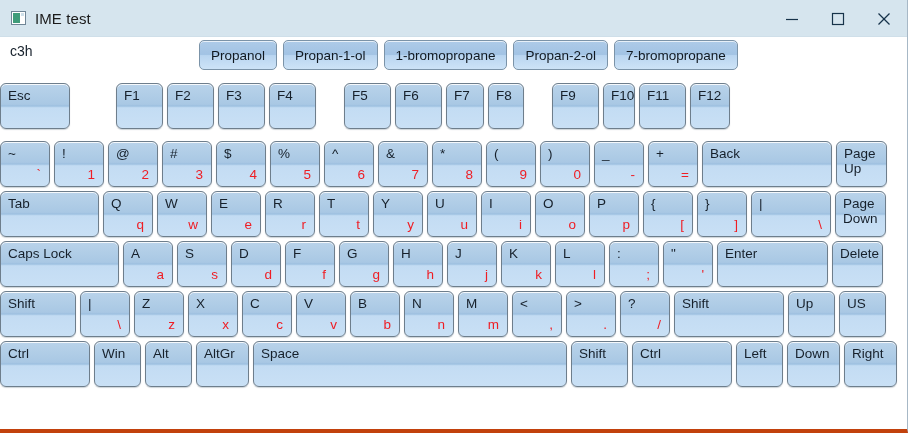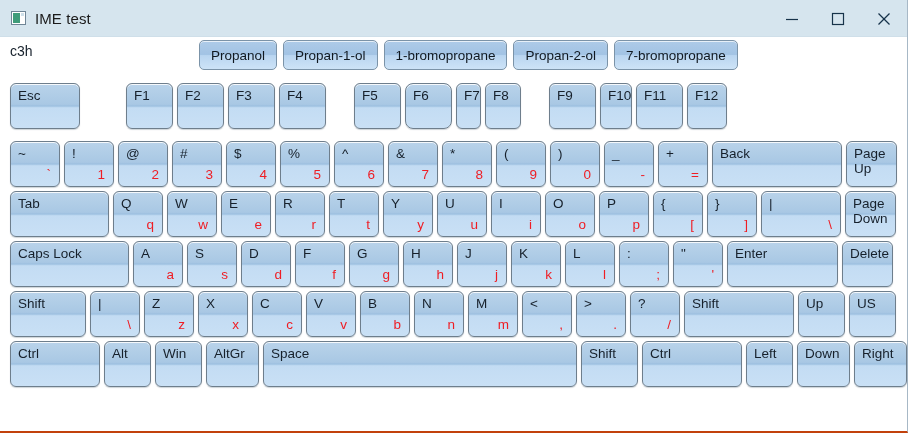--- a/index.html
+++ b/index.html
@@ -7,21 +7,21 @@
     width:908px;height:433px;overflow:hidden;
     font-family:"Liberation Sans", sans-serif;
     background:#ffffff;
     -webkit-font-smoothing:antialiased;
   }
   .window{
     position:relative;width:908px;height:433px;
     background:#ffffff;
     box-sizing:border-box;
     border-right:1px solid #a7b8c6;
-    border-bottom:2px solid #c2410c;
+    border-bottom:4px solid #c2410c;
   }
   
   .titlebar{
     position:relative;height:37px;width:100%;
     background:#d6e5ee;
     display:flex;align-items:center;
     box-sizing:border-box;
     border-bottom:1px solid #cfdfe9;
   }
   .app-icon{
@@ -68,21 +68,21 @@
     box-shadow:inset 0 1px 0 rgba(255,255,255,.7);
     display:flex;align-items:center;justify-content:center;
     font-size:13.5px;color:#101820;
     padding:0 11px;
     box-sizing:border-box;
     white-space:nowrap;
   }
   
   .keyboard{
     position:relative;
-    padding-left:10px;
+    padding-left:0;
     padding-top:2px;
   }
   .krow{
     display:flex;
     margin-bottom:4px;
     align-items:flex-start;
   }
   .key{
     position:relative;
     height:46px;
@@ -160,24 +160,24 @@
         <div class="key" style="width: 47px;">
           <span class="top">F3</span>
         </div>
         <div class="key" style="width: 47px;">
           <span class="top">F4</span>
         </div>
         <div class="spacer" style="width: 24px;"></div>
         <div class="key" style="width: 47px;">
           <span class="top">F5</span>
         </div>
-        <div class="key" style="width: 47px; border-radius: 8px;">
+        <div class="key" style="width: 47px;">
           <span class="top">F6</span>
         </div>
-        <div class="key" style="width: 25px;">
+        <div class="key" style="width: 38px;">
           <span class="top">F7</span>
         </div>
         <div class="key" style="width: 36px;">
           <span class="top">F8</span>
         </div>
         <div class="spacer" style="width: 24px;"></div>
         <div class="key" style="width: 47px;">
           <span class="top">F9</span>
         </div>
         <div class="key" style="width: 32px;">
@@ -423,24 +423,24 @@
         </div>
         <div class="key" style="width: 47px;">
           <span class="top">US</span>
         </div>
       </div>
       <div class="krow">
         <div class="key" style="width: 90px;">
           <span class="top">Ctrl</span>
         </div>
         <div class="key" style="width: 47px;">
+          <span class="top">Win</span>
+        </div>
+        <div class="key" style="width: 47px;">
           <span class="top">Alt</span>
-        </div>
-        <div class="key" style="width: 47px;">
-          <span class="top">Win</span>
         </div>
         <div class="key" style="width: 53px;">
           <span class="top">AltGr</span>
         </div>
         <div class="key" style="width: 314px;">
           <span class="top">Space</span>
         </div>
         <div class="key" style="width: 57px;">
           <span class="top">Shift</span>
         </div>

